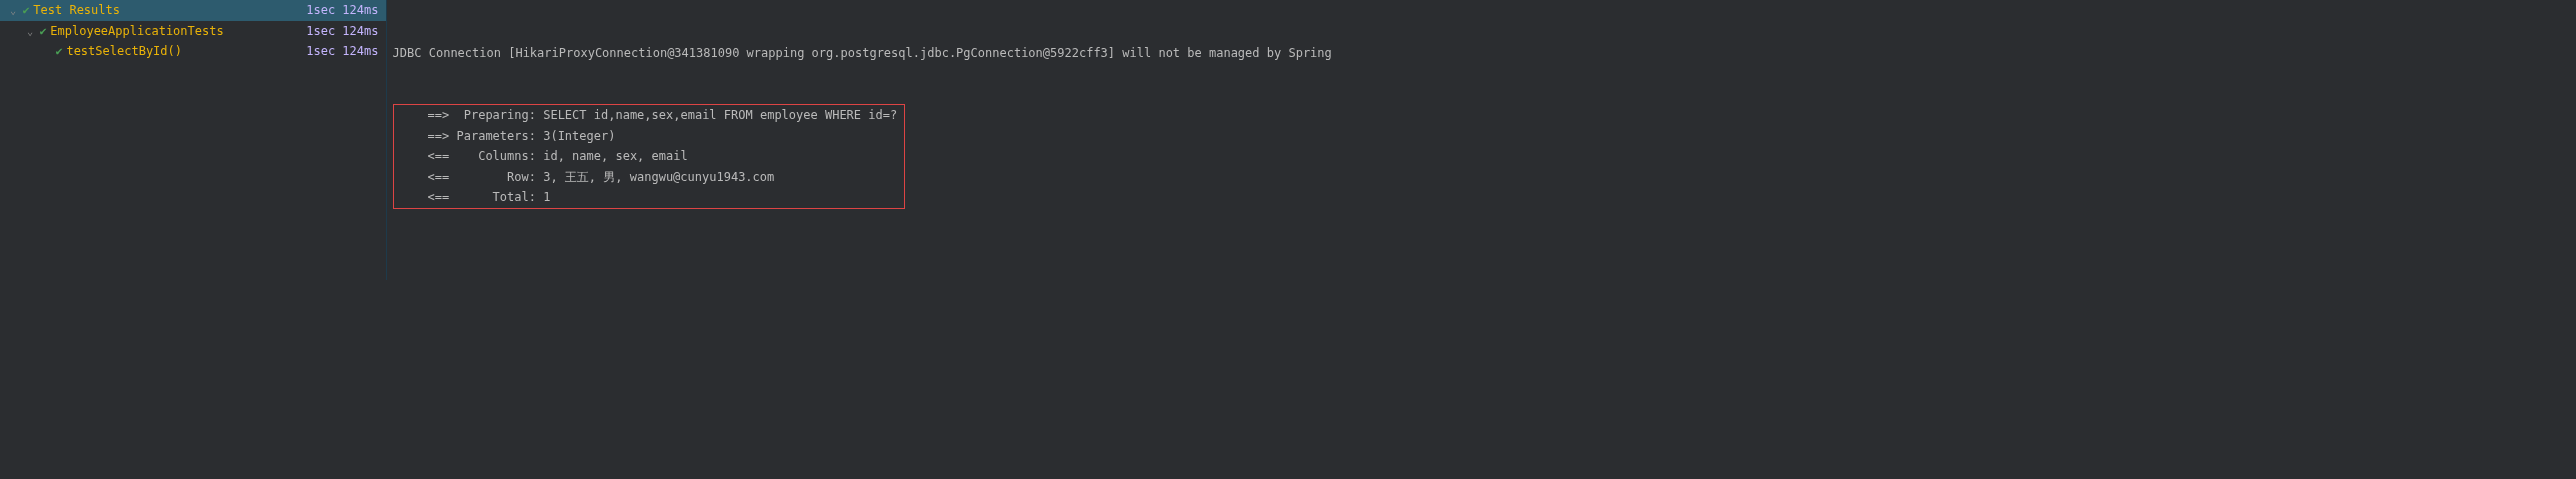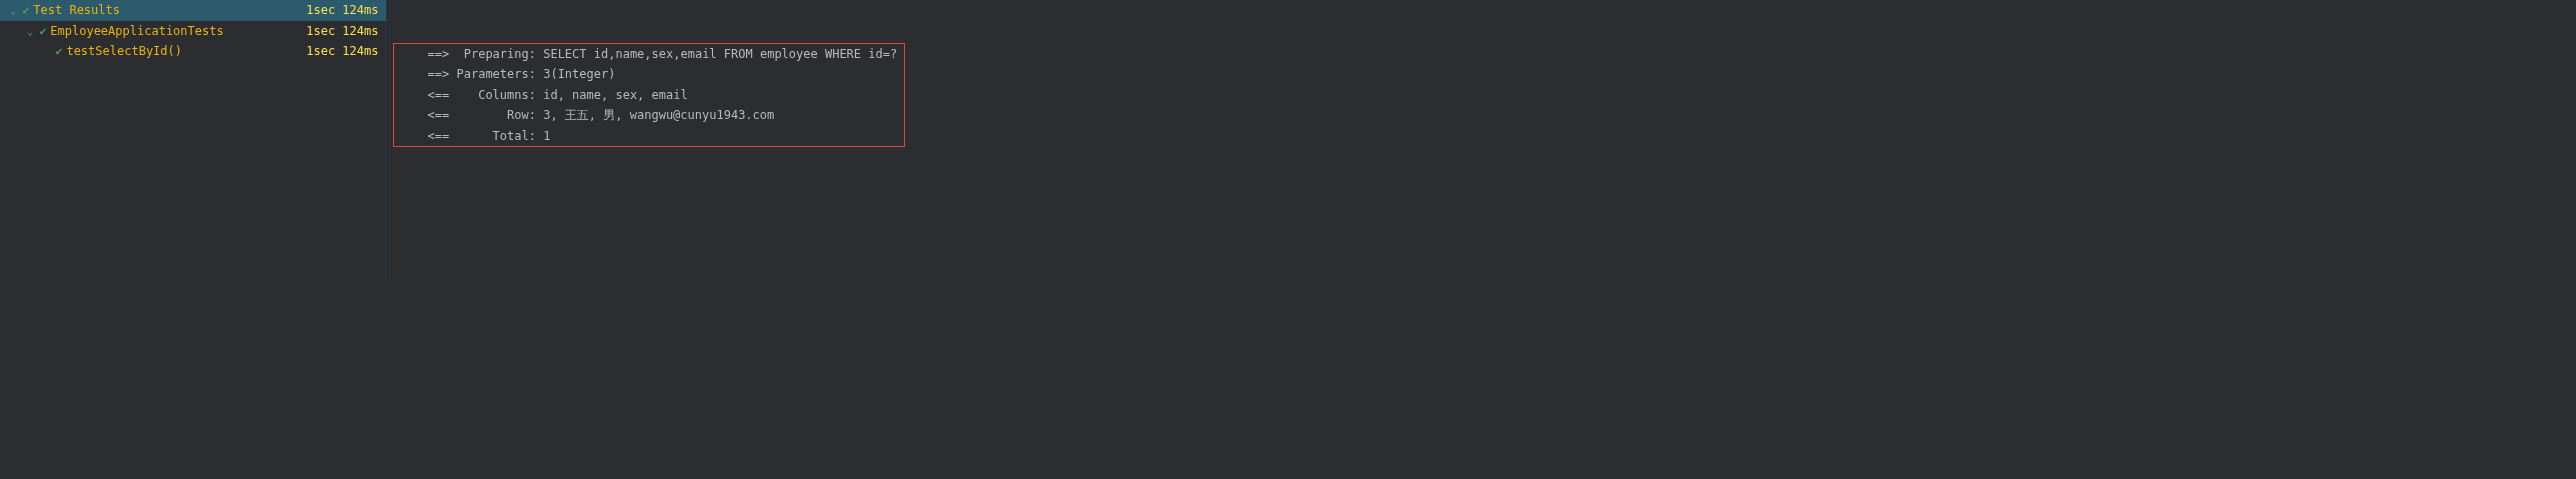--- a/index.html
+++ b/index.html
@@ -46,21 +46,21 @@
       justify-content: center;
     }
     .check-icon {
       color: #499c54;
       font-weight: bold;
     }
     .test-name {
       color: #eab308;
     }
     .test-time {
-      color: #fde047;
+      color: #c4b5fd;
     }
     .indent-1 { padding-left: 17px; }
     .indent-2 { padding-left: 48px; }
     .console-panel {
       flex: 1;
       background: #2b2d30;
       padding: 1.9px 5.6px;
       overflow: auto;
       white-space: pre;
       line-height: 20.5px;
@@ -98,20 +98,21 @@
   <div class="test-row">
     <div class="test-left indent-2">
       <span class="check-icon">✔</span>
       <span class="test-name">testSelectById()</span>
     </div>
     <span class="test-time">1sec 124ms</span>
   </div>
 </div>
 
 <div class="console-panel">
+  <div class="console-line">JDBC Connection [HikariProxyConnection@341381090 wrapping org.postgresql.jdbc.PgConnection@5922cff3] will not be managed by Spring</div>
   <div><span class="red-box"><span>==&gt;  Preparing: SELECT id,name,sex,email FROM employee WHERE id=? </span>
 <span>==&gt; Parameters: 3(Integer)</span>
 <span>&lt;==    Columns: id, name, sex, email</span>
 <span>&lt;==        Row: 3, 王五, 男, wangwu@cunyu1943.com</span>
 <span>&lt;==      Total: 1</span></span></div>
   
   
   
   
   <div class="console-line"></div>

